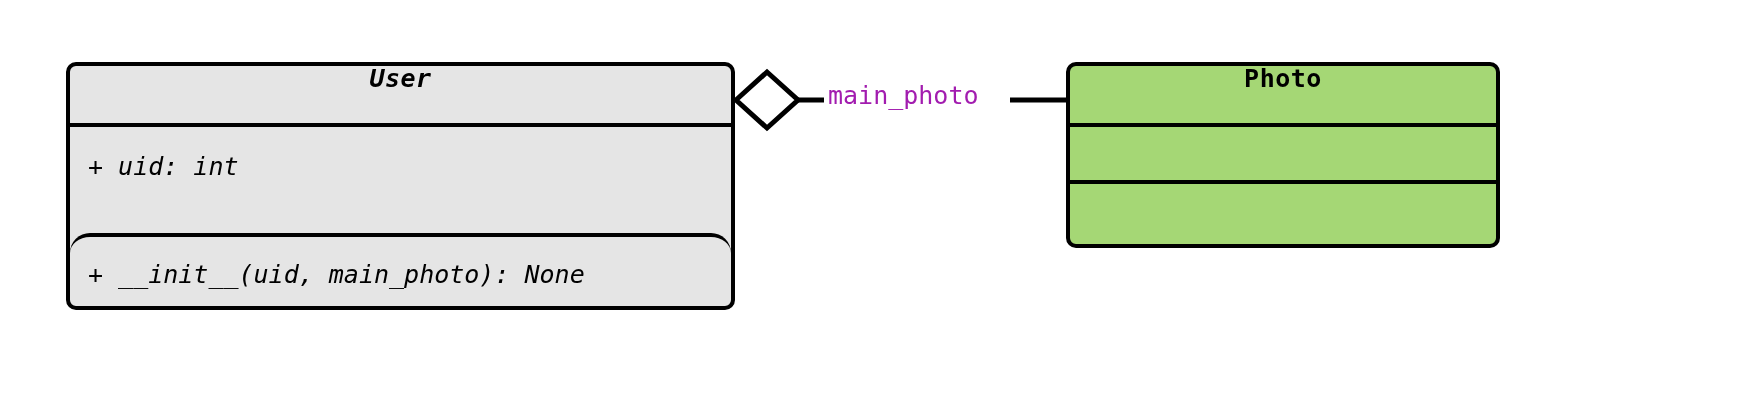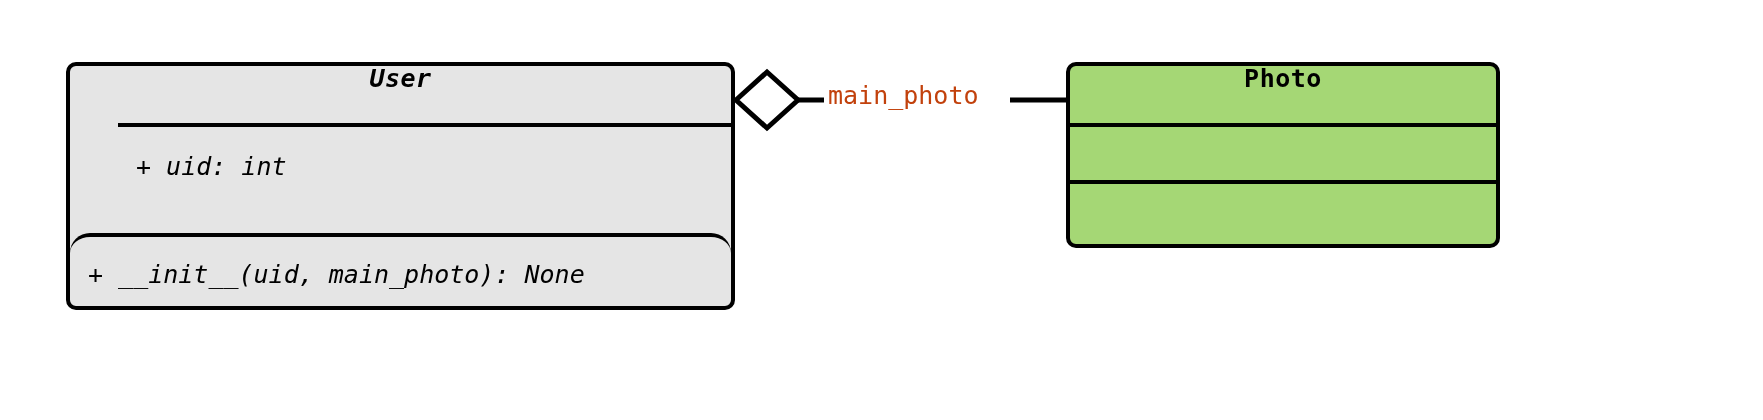--- a/index.html
+++ b/index.html
@@ -62,21 +62,21 @@
   
   #class-user {
     left: 66px;
     top: 62px;
     width: 669px;
     height: 248px;
     background: #e5e5e5;
     font-style: italic;
   }
   #class-user .c-title   { height: 57px; }
-  #class-user .c-attrs   { height: 110px; padding: 24px 0 0 18px; margin-left: 48px; }
+  #class-user .c-attrs   { height: 110px; padding: 24px 0 0 18px; }
   #class-user .c-methods { height: 86px;  padding: 22px 0 0 18px; border-radius: 20px; }
 
   
   #class-photo {
     left: 1066px;
     top: 62px;
     width: 434px;
     height: 186px;
     background: #a5d775;
   }
@@ -91,21 +91,21 @@
     top: 60px;
     width: 360px;
     height: 80px;
   }
   .assoc-label {
     position: absolute;
     left: 824px;
     top: 80px;
     font-size: 25px;
     line-height: 31px;
-    color: #c2410c;
+    color: #a21caf;
     white-space: pre;
     background: #ffffff;
     padding: 0 4px;
   }
 </style>
 </head>
 <body>
 
 <div id="diagram-canvas">
 

